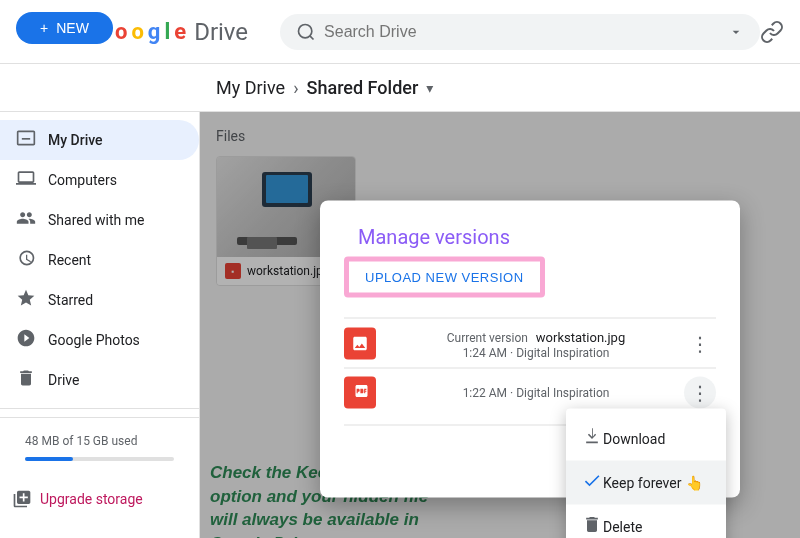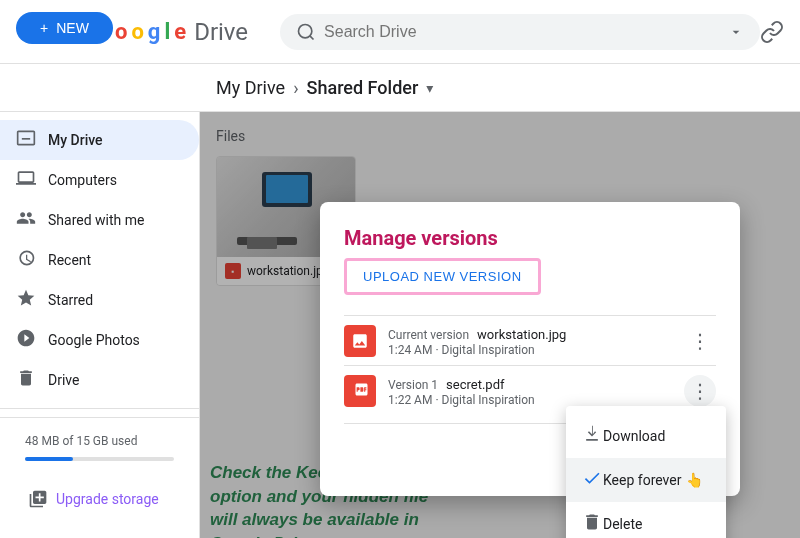--- a/index.html
+++ b/index.html
@@ -117,24 +117,24 @@
       background: #1a73e8;
       height: 4px;
       border-radius: 4px;
       width: 32%;
     }
     .storage-text { font-size: 12px; color: #5f6368; }
     .upgrade-btn {
       display: flex;
       align-items: center;
       gap: 8px;
-      padding: 8px 28px;
+      padding: 8px 12px;
       cursor: pointer;
       font-size: 14px;
-      color: #8b5cf6;
+      color: #be185d;
     }
 
     
     .main-content {
       flex: 1;
       padding: 16px;
       position: relative;
       overflow: hidden;
     }
     .files-label {
@@ -231,53 +231,55 @@
       transform: translate(-50%, -50%);
       background: #fff;
       border-radius: 8px;
       width: 420px;
       padding: 24px;
       z-index: 20;
       box-shadow: 0 8px 24px rgba(0,0,0,0.3);
     }
     .dialog-title {
       font-size: 20px;
-      color: #be185d;
+      color: #8b5cf6;
       margin-bottom: 8px;
-      font-weight: 700;
+      font-weight: 400;
+      margin-left: 14px;
     }
     .dialog-subtitle {
       font-size: 13px;
       color: #5f6368;
       margin-bottom: 16px;
     }
     .dialog-subtitle a {
       color: #1a73e8;
       text-decoration: none;
     }
     .upload-btn {
-      border: 3px solid #f9a8d4;
+      border: 5px solid #f9a8d4;
       background: #fff;
       border-radius: 4px;
       padding: 8px 16px;
       font-size: 13px;
       color: #1a73e8;
       font-weight: 500;
       cursor: pointer;
       letter-spacing: 0.5px;
       text-transform: uppercase;
       margin-bottom: 20px;
     }
 
     .version-row {
       display: flex;
       align-items: center;
       padding: 8px 0;
       border-top: 1px solid #e0e0e0;
       position: relative;
+      text-align: center;
     }
     .version-icon {
       width: 32px;
       height: 32px;
       background: #ea4335;
       border-radius: 4px;
       display: flex;
       align-items: center;
       justify-content: center;
       color: #fff;
@@ -546,24 +548,20 @@
       </div>
 
       
       <div class="version-row" style="position:relative;">
         <div class="version-icon version-pdf-icon">
           <svg width="18" height="18" viewBox="0 0 24 24" fill="white">
               <path d="M20 2H8c-1.1 0-2 .9-2 2v12c0 1.1.9 2 2 2h12c1.1 0 2-.9 2-2V4c0-1.1-.9-2-2-2zm-8.5 7.5c0 .83-.67 1.5-1.5 1.5H9v2H7.5V7H10c.83 0 1.5.67 1.5 1.5v1zm5 2c0 .83-.67 1.5-1.5 1.5h-2.5V7H15c.83 0 1.5.67 1.5 1.5v3zm4-3H19v1h1.5V11H19v2h-1.5V7h3v1.5z"></path>
             </svg>
         </div>
         <div class="version-info">
-          <div>
-            <span class="version-badge">Version 1</span>
-            <span class="version-filename">secret.pdf</span>
-          </div>
           <div class="version-meta">
             <span>1:22 AM</span>
             · <span>Digital Inspiration</span>
           </div>
         </div>
         <div class="version-menu-btn active">⋮</div>
 
         <div class="context-menu">
           <div class="context-menu-item">
             <span class="menu-item-icon">

